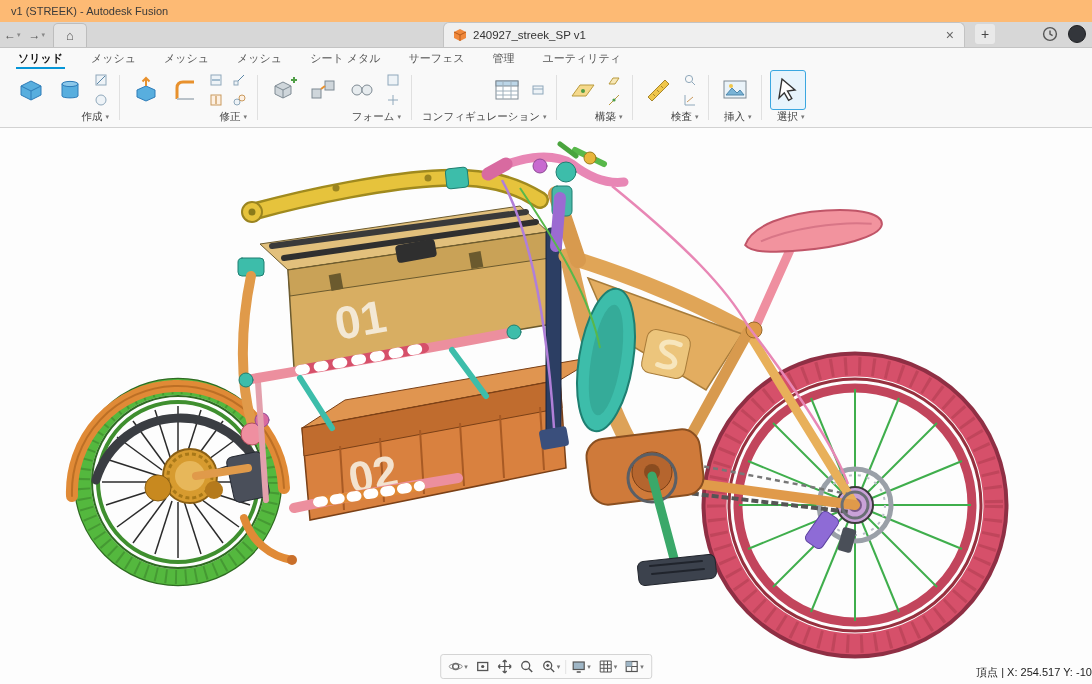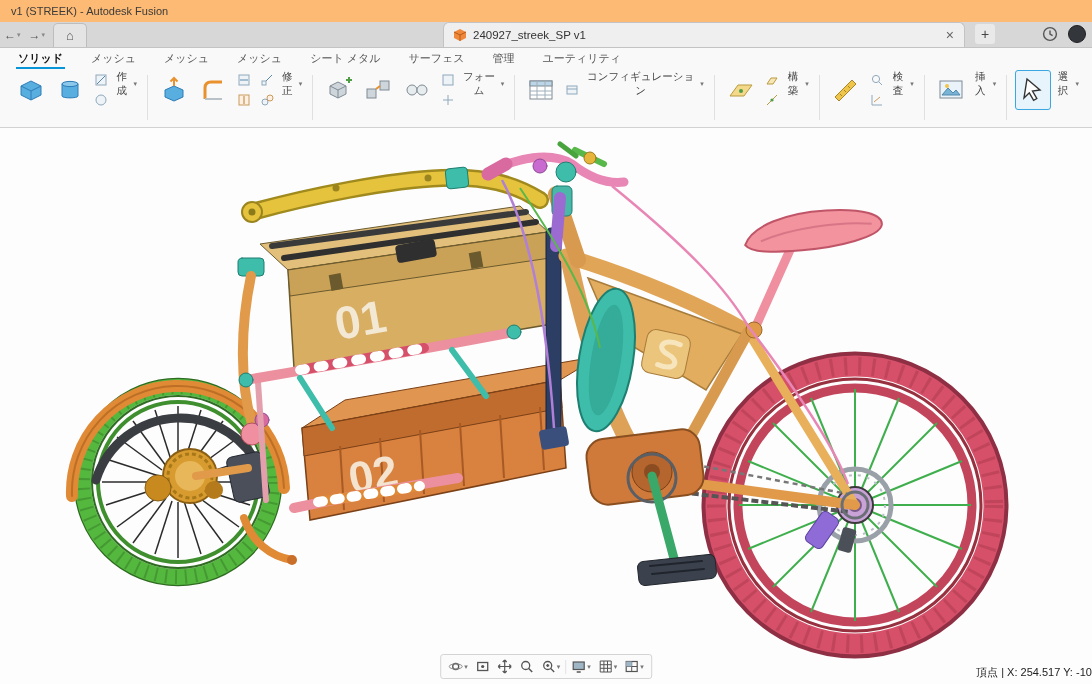--- a/index.html
+++ b/index.html
@@ -20,21 +20,21 @@
   .iconbtn { border:none; background:none; display:flex; align-items:center; }
   .avatar { width:18px; height:18px; border-radius:50%; background:#33363b; border:1px solid #1e2023; }
 
   
   .ribbon { background:#f9f9f9; border-bottom:1px solid #d2d2d2; }
   .ribbon-tabs { display:flex; align-items:center; gap:24px; padding:0 16px; height:21px; }
   .rtab { border:none; background:none; font-size:11px; color:#555; height:21px; padding:0 2px; }
   .rtab.active { color:#111; font-weight:bold; box-shadow:inset 0 -2px 0 #0696d7; }
   .rtab.util { margin-left:0; }
   .ribbon-tools { display:flex; align-items:stretch; height:58px; padding:1px 6px 2px 8px; }
-  .rgroup { display:flex; flex-direction:row; align-items:flex-start; padding:0 5px; }
+  .rgroup { display:flex; flex-direction:column; align-items:flex-end; padding:0 5px; }
   .ricons { display:flex; align-items:center; gap:3px; flex:1; }
   .rtool { border:1px solid transparent; background:transparent; border-radius:3px; display:flex; align-items:center; justify-content:center; }
   .rtool.big { width:36px; height:40px; }
   .rtool.small { width:20px; height:19px; }
   .small-col { display:flex; flex-direction:column; gap:1px; }
   .rtool.tool-active { border:1.5px solid #3aa7e0; background:#e7f4fc; }
   .rlabel { border:none; background:none; font-size:10.5px; color:#444; display:flex; align-items:center; gap:3px; padding:0 2px 3px 2px; }
   .rlabel .caret { font-size:7px; color:#777; }
   .rsep { width:1px; background:#e0e0e0; margin:5px 3px; }
 

